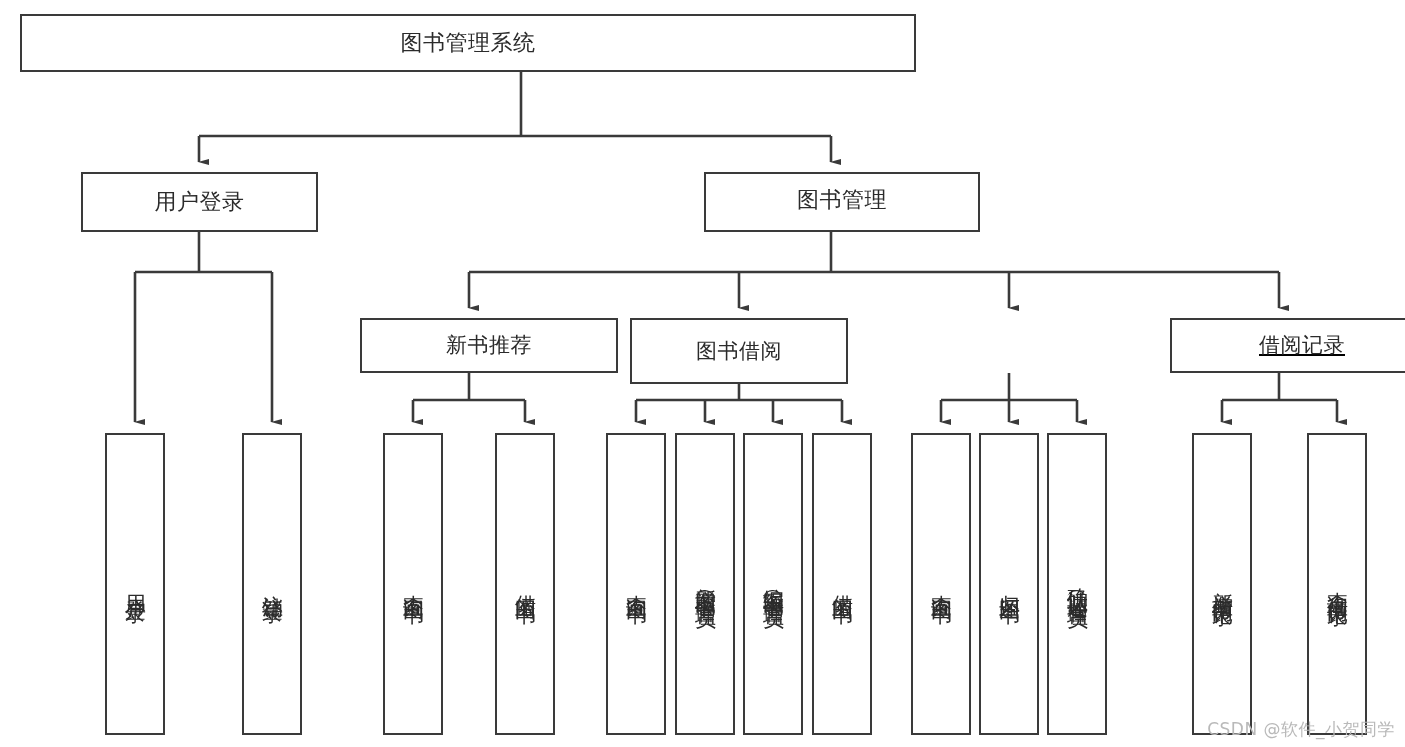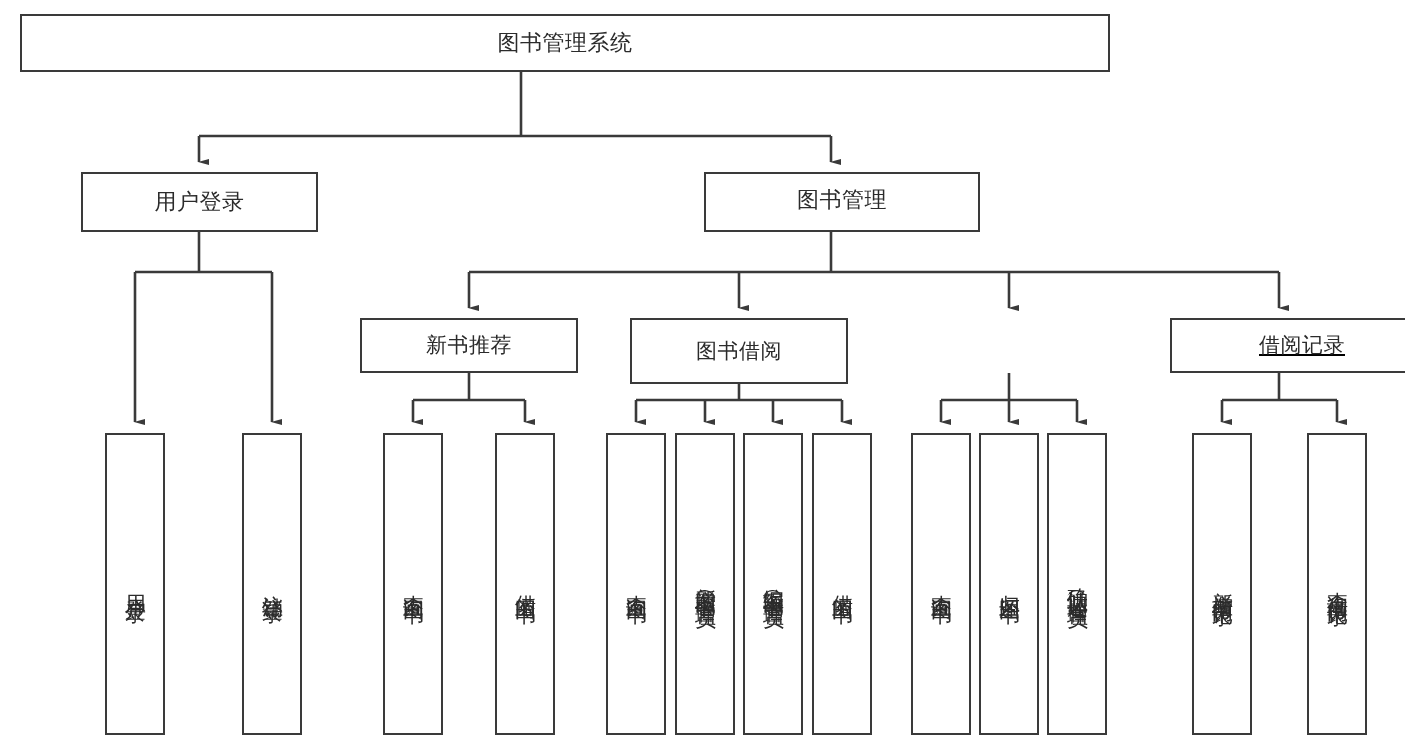--- a/index.html
+++ b/index.html
@@ -114,32 +114,32 @@
       <path d="M1009,400 L1009,422" marker-end="url(#arrow)"></path>
       <path d="M1077,400 L1077,422" marker-end="url(#arrow)"></path>
 
       <path d="M1279,373 L1279,400"></path>
       <path d="M1222,400 L1337,400"></path>
       <path d="M1222,400 L1222,422" marker-end="url(#arrow)"></path>
       <path d="M1337,400 L1337,422" marker-end="url(#arrow)"></path>
     </g>
   </svg>
 
-  <div class="node root" style="left:20px; top:14px; width:1090px; height:58px;">
+  <div class="node root" style="left:20px; top:14px; width:896px; height:58px;">
     <span class="node-label">图书管理系统</span>
   </div>
 
   <div class="node level1" style="left:81px; top:172px; width:237px; height:60px;">
     <span class="node-label">用户登录</span>
   </div>
   <div class="node level1" style="left:704px; top:172px; width:276px; height:60px;font-family:Liberation Mono, monospace;">
     <span class="node-label">图书管理</span>
   </div>
 
-  <div class="node level2" style="left:360px; top:318px; width:218px; height:55px;">
+  <div class="node level2" style="left:360px; top:318px; width:258px; height:55px;">
     <span class="node-label">新书推荐</span>
   </div>
   <div class="node level2" style="left:630px; top:318px; width:218px; height:66px;">
     <span class="node-label">图书借阅</span>
   </div>
   <div class="node level2" style="left:1170px; top:318px; width:264px; height:55px;text-decoration:underline;">
     <span class="node-label">借阅记录</span>
   </div>
 
   <div class="node vertical" style="left:105px; top:433px; width:60px; height:302px;">
@@ -179,14 +179,15 @@
     <span class="node-label">确认归还（管理员）</span>
   </div>
 
   <div class="node vertical" style="left:1192px; top:433px; width:60px; height:302px;">
     <span class="node-label">新增借阅记录</span>
   </div>
   <div class="node vertical" style="left:1307px; top:433px; width:60px; height:302px;">
     <span class="node-label">查询借阅记录</span>
   </div>
 
+  <div class="watermark">CSDN @软件_小贺同学</div>
 
 </div>
 
 </body></html>

